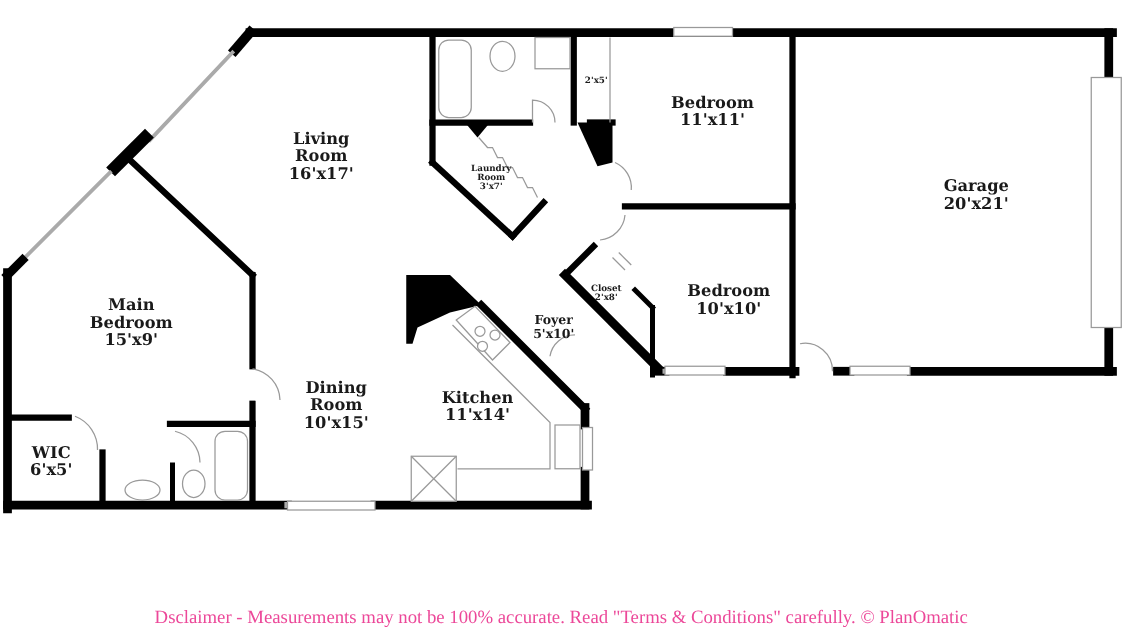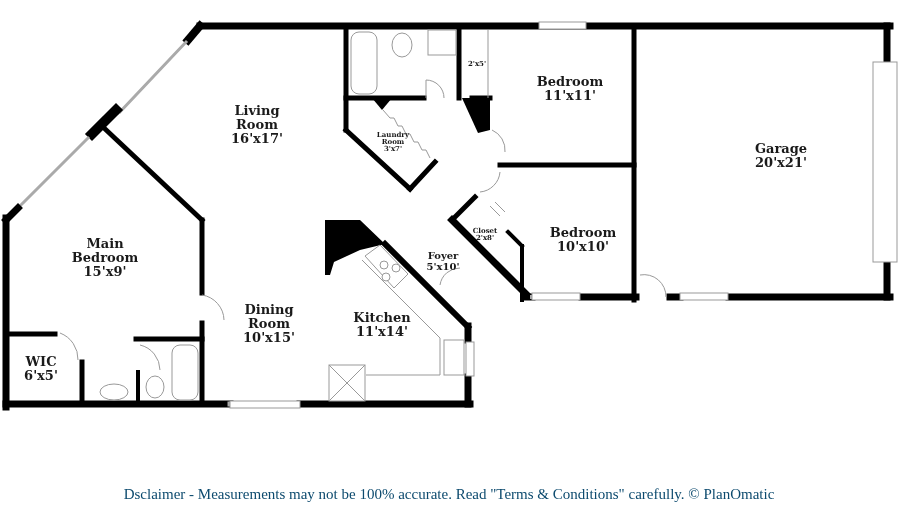--- a/index.html
+++ b/index.html
@@ -1,20 +1,20 @@
 <!DOCTYPE html>
 <html><head>
 <meta charset="utf-8">
 <style>
   html, body { margin:0; padding:0; background:#ffffff; }
   body { width:898px; height:510px; position:relative; overflow:hidden; font-family:"DejaVu Serif", serif; }
   svg.plan { position:absolute; left:0; top:0; }
   .room-label { font-family:"DejaVu Serif", serif; font-weight:bold; fill:#1a1a1a; text-anchor:middle; }
   .small-label { font-family:"DejaVu Serif", serif; font-weight:bold; fill:#1a1a1a; text-anchor:middle; }
-  .disclaimer { position:absolute; left:0; width:898px; top:486px; text-align:center; font-family:"Liberation Serif", serif; font-size:15px; color:#0c4a6e; }
+  .disclaimer { position:absolute; left:0; width:898px; top:486px; text-align:center; font-family:"Liberation Serif", serif; font-size:15px; color:#ec4899; }
 </style>
 </head>
 <body>
 
 <svg class="plan" width="898" height="480" viewBox="0 0 898 480">
   <g stroke="#000" fill="none" stroke-linecap="square">
 
     <line x1="200" y1="26" x2="890" y2="26" stroke-width="7"></line>
 
     <line x1="200" y1="26" x2="188" y2="40" stroke-width="8"></line>

